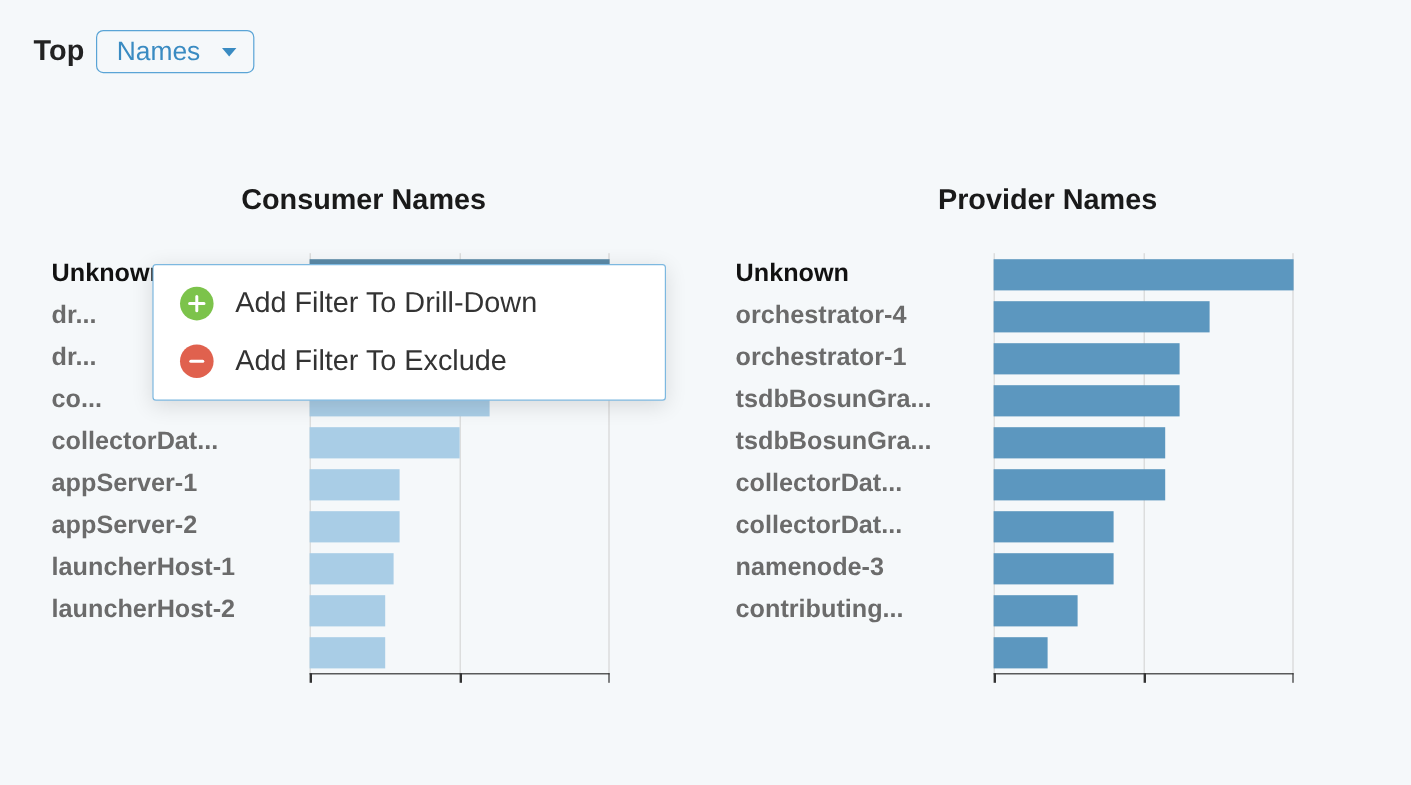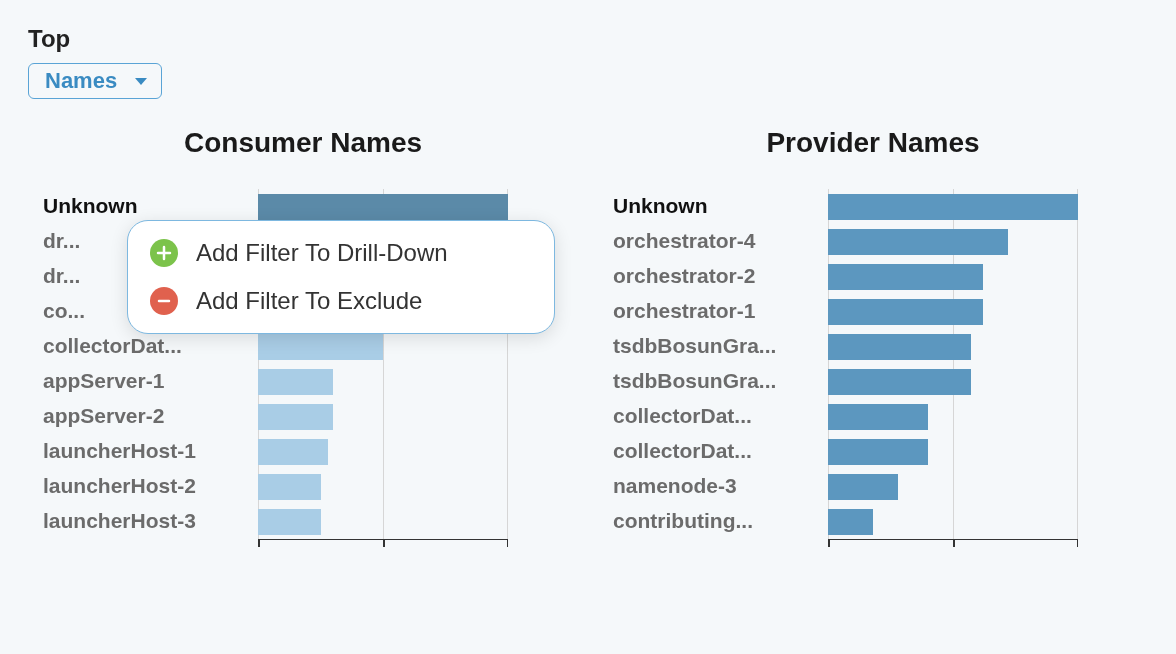--- a/index.html
+++ b/index.html
@@ -10,39 +10,38 @@
     body {
       font-family: -apple-system, BlinkMacSystemFont, "Segoe UI", Helvetica, Arial, sans-serif;
       background: #f5f8fa;
       width: 1176px;
       height: 654px;
       padding: 25px 28px;
       color: #222;
     }
     .header-line {
       display: flex;
-      align-items: flex-start;
+      align-items: center;
       gap: 10px;
       font-size: 24px;
-      margin-bottom: 28px;
-      flex-direction: column;
+      margin-bottom: 92px;
     }
     .header-line .bold {
       font-weight: 700;
     }
     .dropdown {
       display: inline-flex;
       align-items: center;
       gap: 18px;
       border: 1.5px solid #5aa4d6;
       border-radius: 6px;
       padding: 4px 14px 4px 16px;
       color: #3a8bc2;
       font-size: 22px;
-      font-weight: 700;
+      font-weight: 400;
       cursor: pointer;
       background: #fff0;
     }
     .dropdown .caret {
       width: 0;
       height: 0;
       border-left: 6px solid transparent;
       border-right: 6px solid transparent;
       border-top: 7px solid #3a8bc2;
     }
@@ -51,21 +50,21 @@
       display: flex;
       gap: 50px;
       padding: 0 15px;
     }
     .chart-block {
       width: 530px;
       position: relative;
     }
     .chart-title {
       text-align: center;
-      font-size: 28px;
+      font-size: 24px;
       font-weight: 700;
       margin-bottom: 30px;
       color: #1a1a1a;
     }
     .chart-body {
       display: flex;
     }
     .y-labels {
       width: 215px;
       display: flex;
@@ -140,21 +139,21 @@
       background: #333;
     }
 
     .context-menu {
       position: absolute;
       top: 220px;
       left: 127px;
       width: 428px;
       background: #fff;
       border: 1.5px solid #7db8e0;
-      border-radius: 21px;
+      border-radius: 3px;
       box-shadow: 0 4px 18px rgba(0,0,0,0.12);
       padding: 8px 0;
       z-index: 100;
     }
     .menu-item {
       display: flex;
       align-items: center;
       gap: 18px;
       padding: 10px 22px;
       font-size: 24px;
@@ -200,21 +199,20 @@
       <div class="y-labels" id="consumer-labels">
           <div class="y-label first">Unknown</div>
           <div class="y-label">dr...</div>
           <div class="y-label">dr...</div>
           <div class="y-label">co...</div>
           <div class="y-label">collectorDat...</div>
           <div class="y-label">appServer-1</div>
           <div class="y-label">appServer-2</div>
           <div class="y-label">launcherHost-1</div>
           <div class="y-label">launcherHost-2</div>
-          <div class="y-label">launcherHost-3</div>
         </div>
       <div class="plot-area">
         <div class="gridlines">
           <div class="gridline"></div>
           <div class="gridline"></div>
           <div class="gridline"></div>
         </div>
         <div class="bars" id="consumer-bars">
             <div class="bar-row">
               <div class="bar consumer selected" style="width: 100%;"></div>
@@ -255,21 +253,20 @@
       <div class="tick" style="right:0"></div>
     </div>
   </div>
 
   <div class="chart-block">
     <div class="chart-title">Provider Names</div>
     <div class="chart-body">
       <div class="y-labels" id="provider-labels">
           <div class="y-label first">Unknown</div>
           <div class="y-label">orchestrator-4</div>
-          <div class="y-label">orchestrator-2</div>
           <div class="y-label">orchestrator-1</div>
           <div class="y-label">tsdbBosunGra...</div>
           <div class="y-label">tsdbBosunGra...</div>
           <div class="y-label">collectorDat...</div>
           <div class="y-label">collectorDat...</div>
           <div class="y-label">namenode-3</div>
           <div class="y-label">contributing...</div>
         </div>
       <div class="plot-area">
         <div class="gridlines">

